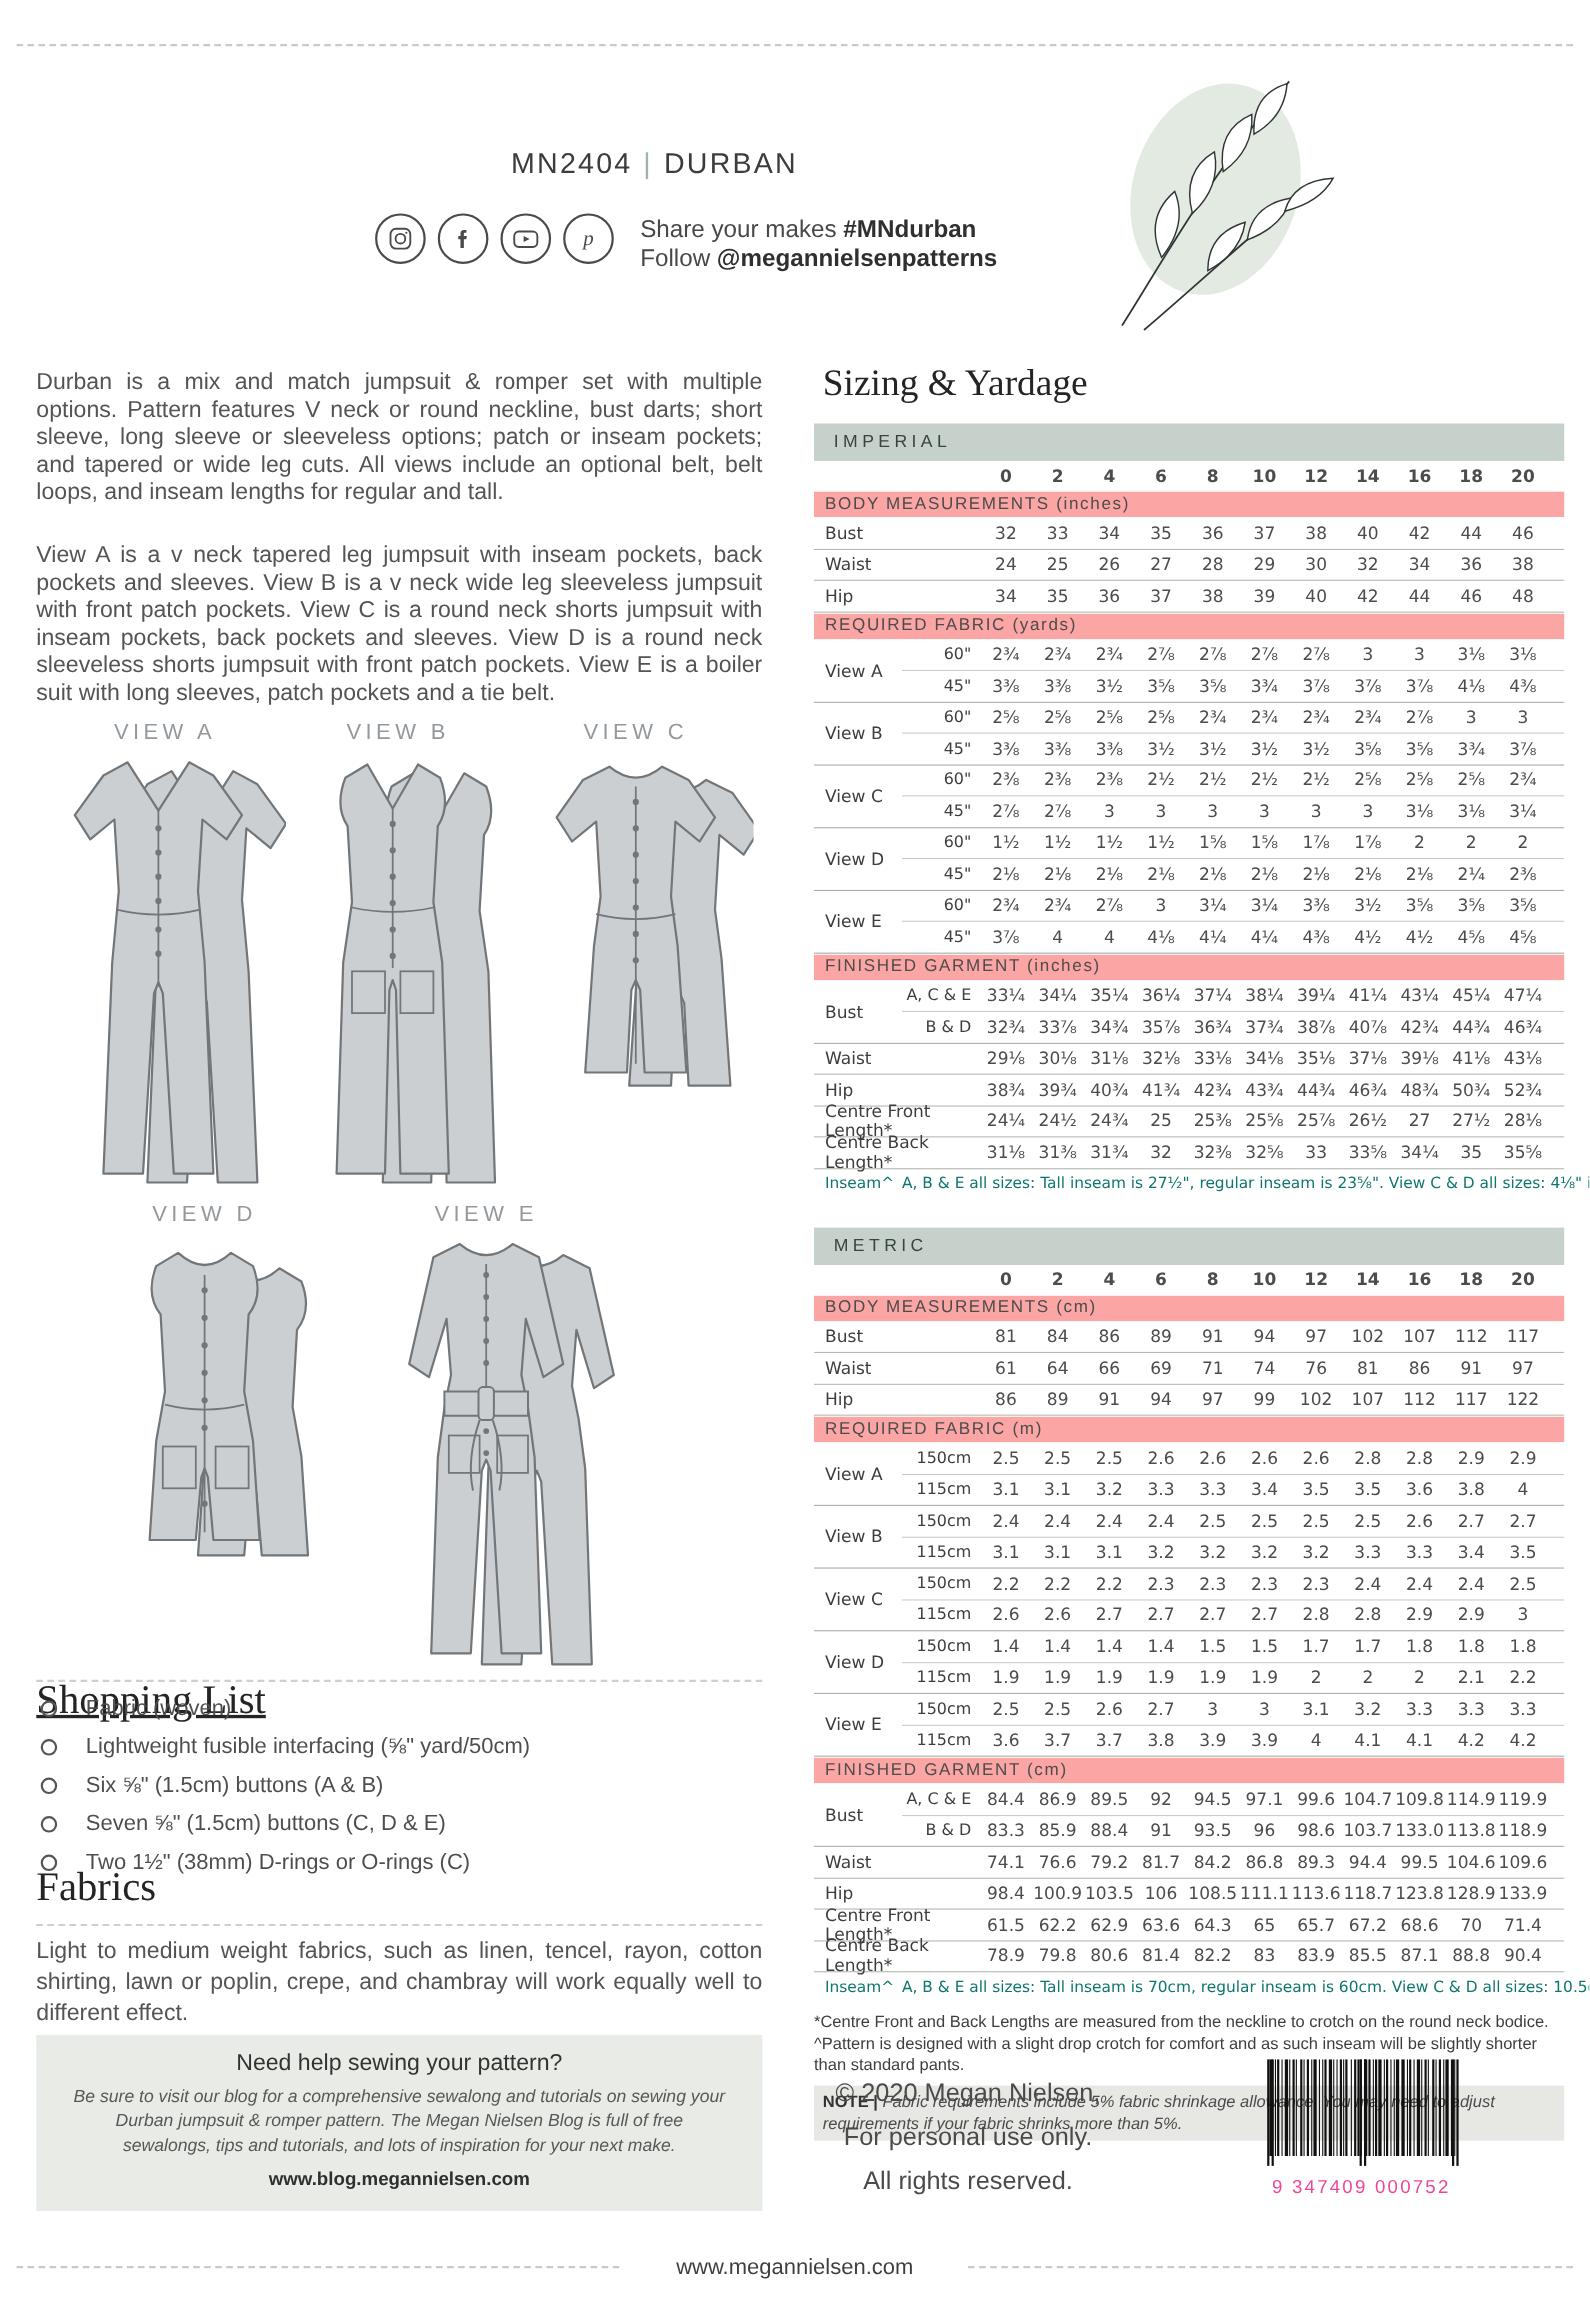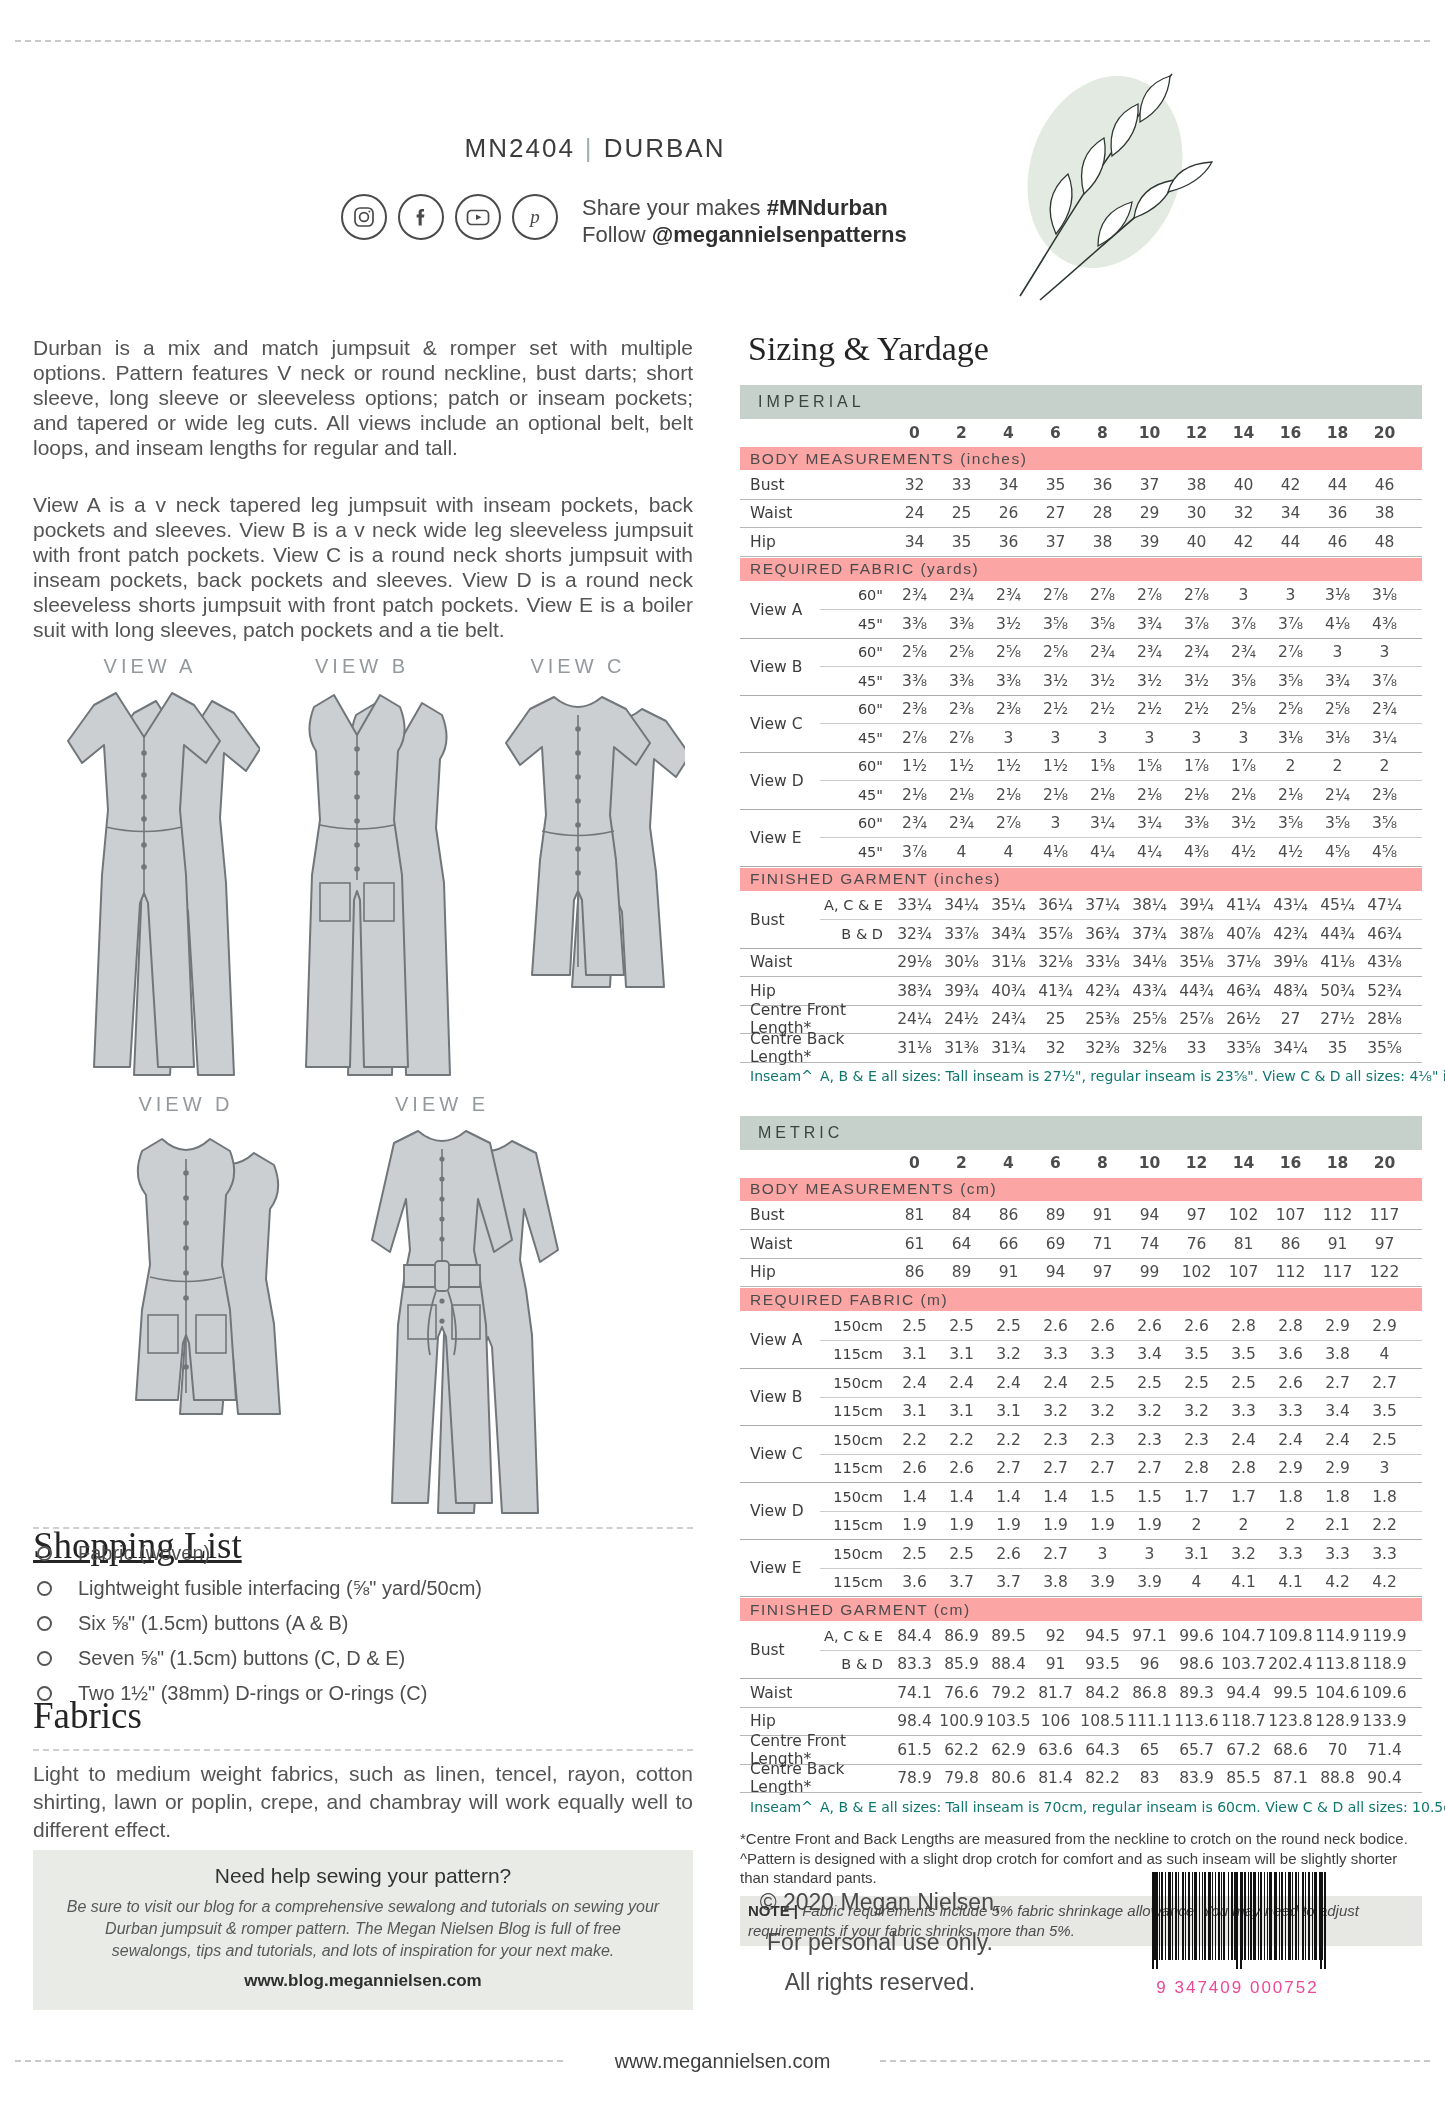--- a/index.html
+++ b/index.html
@@ -850,21 +850,21 @@
             <div class="st-sub">
               <div class="st-sl">B &amp; D</div>
               <div class="st-val">83.3</div>
               <div class="st-val">85.9</div>
               <div class="st-val">88.4</div>
               <div class="st-val">91</div>
               <div class="st-val">93.5</div>
               <div class="st-val">96</div>
               <div class="st-val">98.6</div>
               <div class="st-val">103.7</div>
-              <div class="st-val">202.4</div>
+              <div class="st-val">133.0</div>
               <div class="st-val">113.8</div>
               <div class="st-val">118.9</div>
             </div>
           </div>
         </div>
         <div class="st-row">
           <div class="st-label">Waist</div>
           <div class="st-val">74.1</div>
           <div class="st-val">76.6</div>
           <div class="st-val">79.2</div>

